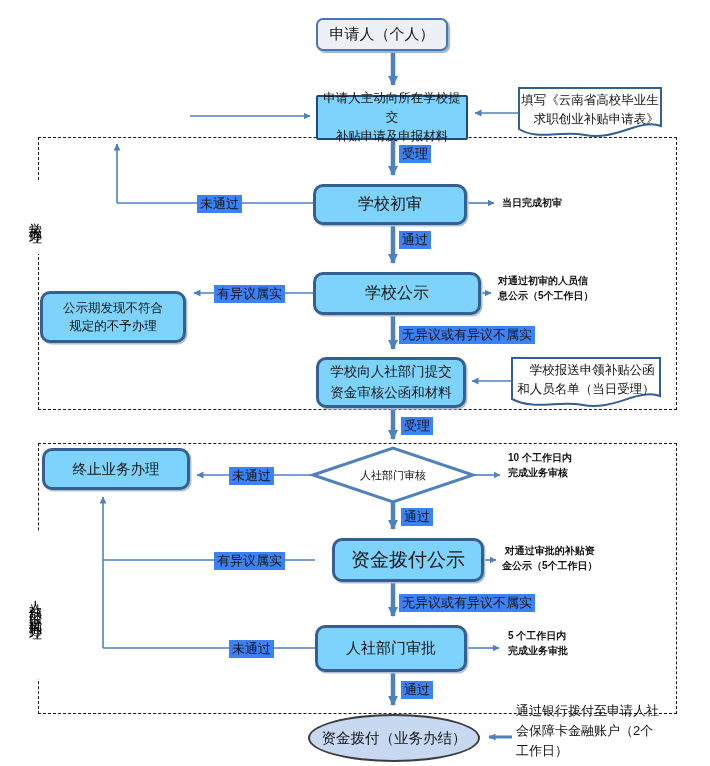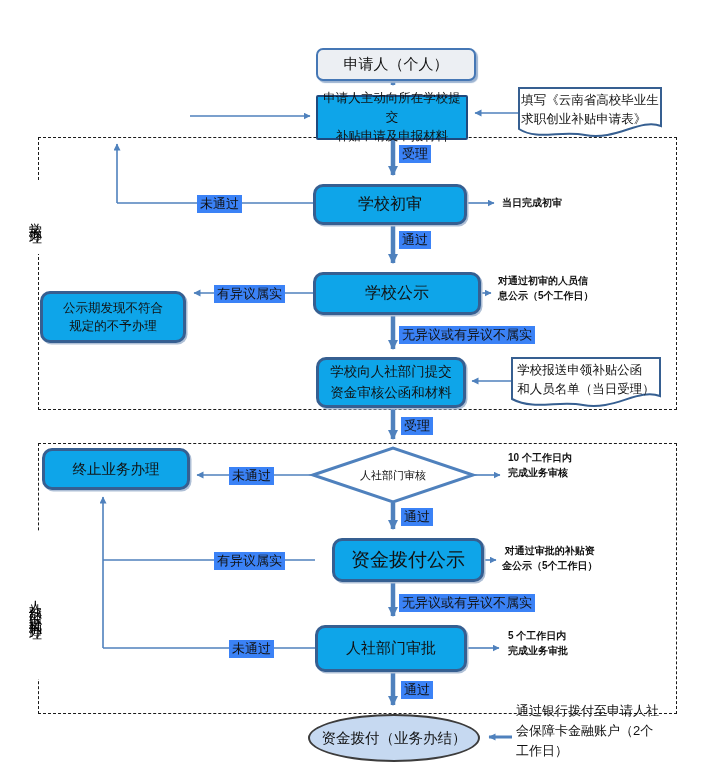--- a/index.html
+++ b/index.html
@@ -24,21 +24,21 @@
   #connectors{position:absolute;left:0;top:0;z-index:2;pointer-events:none;}
   .ln{stroke:var(--line);fill:none;}
   .thick{stroke-width:4.5px;}
   .thin{stroke-width:1.6px;}
   .med{stroke-width:3px;}
   .mk{fill:var(--line);}
   .shape-fill{fill:#fff;stroke:var(--box-border);stroke-width:2px;}
   .diamond{fill:#fff;stroke:var(--line);stroke-width:3px;}
   .node{
     position:absolute;z-index:3;display:flex;align-items:center;justify-content:center;
-    text-align:center;box-sizing:border-box;background:#0ea5e9;
+    text-align:center;box-sizing:border-box;background:#7dd3fc;
   }
   .rbox{
     border:3px solid var(--box-border);border-radius:10px;
     box-shadow:1.5px 1.5px 0 #aebfd6;font-size:16px;
   }
   .rbox.small{font-size:12.5px;line-height:1.45;}
   .rbox.mid{font-size:13.5px;line-height:1.5;}
   .startbox{
     border:2px solid #4577b5;border-radius:7px;background:var(--start-fill);
     box-shadow:2px 2px 1px #9db4d2;font-size:15px;
@@ -46,21 +46,21 @@
   .sqbox{
     border:2.5px solid var(--dark-border);border-radius:2px;
     font-size:12.5px;line-height:1.5;
   }
   .oval{
     border:2px solid #3c3c3c;border-radius:50%;background:var(--end-fill);
     font-size:14.5px;
   }
   .doctext{
     position:absolute;z-index:3;display:flex;align-items:center;justify-content:center;
-    text-align:left;font-size:12.5px;line-height:1.5;background:transparent;
+    text-align:right;font-size:12.5px;line-height:1.5;background:transparent;
   }
   .dtext{
     position:absolute;z-index:3;font-size:11px;text-align:center;background:transparent;
   }
   .elabel{
     position:absolute;z-index:3;font-size:13px;background:#3b82f6;padding:0 3px;white-space:nowrap;
   }
   .note{position:absolute;z-index:3;font-size:10px;line-height:1.5;white-space:nowrap;font-weight:bold;}
   .note3{position:absolute;z-index:3;font-size:13px;line-height:1.55;}
   .pre{white-space:pre-line;}
@@ -111,21 +111,21 @@
     <line class="ln thin" x1="467" y1="560" x2="496" y2="560" marker-end="url(#ahs)"></line>
     <line class="ln thin" x1="467" y1="648" x2="499" y2="648" marker-end="url(#ahs)"></line>
     <line class="ln med" x1="512" y1="737" x2="489" y2="737" marker-end="url(#ahs)"></line>
 
     <path class="shape-fill" d="M519,88 L661,88 L661,126 C640,118 616,141 585,135 C560,130 538,141 519,129 Z"></path>
     <path class="shape-fill" d="M512,358 L660,358 L660,396 C638,388 614,411 583,405 C558,400 535,411 512,399 Z"></path>
 
     <polygon class="diamond" points="313,475 393,448 473,475 393,502"></polygon>
   </svg>
 
-  <div class="node startbox" style="left:316px;top:18px;width:160px;height:33px;margin-top:30px;">申请人（个人）</div>
+  <div class="node startbox" style="left:316px;top:18px;width:132px;height:33px;">申请人（个人）</div>
 
   <div class="node sqbox pre" style="left:316px;top:95px;width:152px;height:45px;">申请人主动向所在学校提交
 补贴申请及申报材料</div>
 
 
   <div class="doctext pre" style="left:521px;top:92px;width:138px;height:36px;">填写《云南省高校毕业生
 求职创业补贴申请表》</div>
 
   <div class="node rbox" style="left:313px;top:184px;width:154px;height:41px;">学校初审</div>
 

